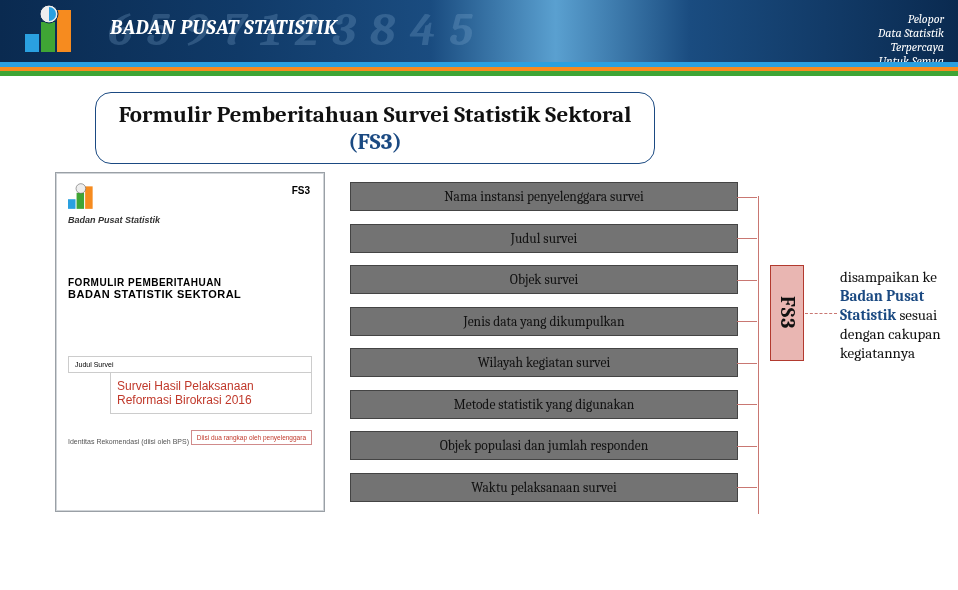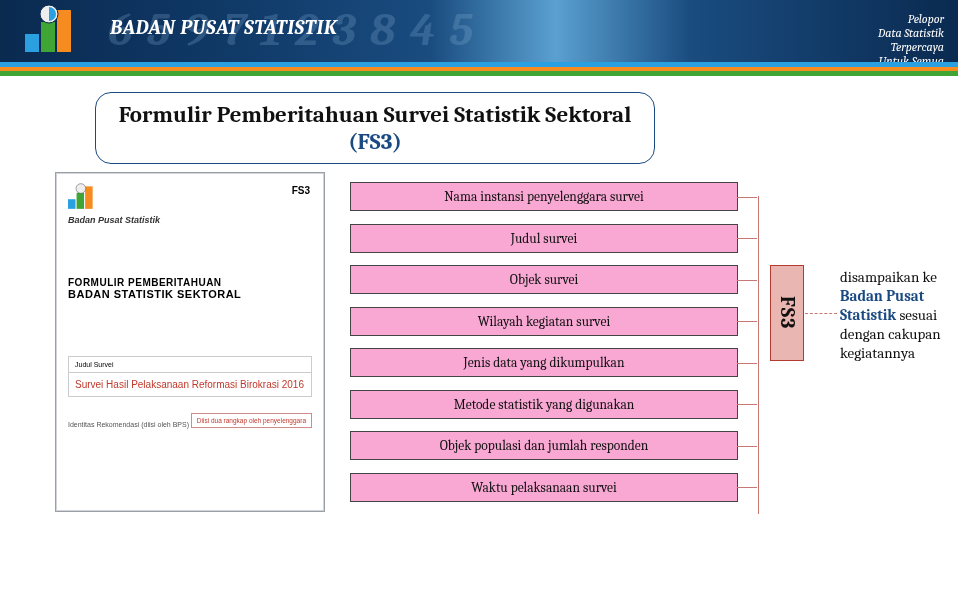--- a/index.html
+++ b/index.html
@@ -75,34 +75,34 @@
     box-shadow: 0 0 0 1px #d0d4d8 inset;
     padding: 10px 12px;
     font-family: Arial, sans-serif;
   }
   .preview .p-logo { width: 30px; height: 26px; }
   .preview .p-org { font-size: 9px; font-weight: 700; font-style: italic; color: #333; margin-top: 2px; }
   .preview .p-code { position: absolute; right: 14px; top: 12px; font-size: 10px; font-weight: 700; }
   .preview .p-title1 { margin-top: 52px; font-size: 10px; font-weight: 700; letter-spacing: 0.5px; }
   .preview .p-title2 { font-size: 11px; font-weight: 700; letter-spacing: 0.5px; }
   .preview .p-box-label { margin-top: 56px; border: 0.5px solid #ccc; padding: 4px 6px; font-size: 7px; }
-  .preview .p-box-value { border: 0.5px solid #ccc; border-top: none; padding: 6px; font-size: 10px; color: #c0392b; }
+  .preview .p-box-value { border: 0.5px solid #ccc; border-top: none; padding: 6px; font-size: 12px; color: #c0392b; margin-left: 42px; }
   .preview .p-foot { display: flex; justify-content: space-between; align-items: flex-end; margin-top: 16px; }
   .preview .p-foot-left { font-size: 7px; color: #555; }
   .preview .p-foot-right { border: 0.5px solid #d08b8b; color: #c0392b; font-size: 6.5px; padding: 3px 5px; }
 
   
   .list {
     position: absolute;
     left: 350px; top: 106px;
     width: 388px;
     display: flex; flex-direction: column; gap: 12.5px;
   }
   .list .item {
-    background: #f9a8d4;
+    background: #737373;
     border: 1px solid #444;
     text-align: center;
     font-family: Cambria, Georgia, serif;
     font-size: 13.5px;
     color: #111;
     padding: 6px 4px;
     position: relative;
   }
   
   .tick {
@@ -206,22 +206,22 @@
     <div class="p-foot">
       <div class="p-foot-left">Identitas Rekomendasi (diisi oleh BPS)</div>
       <div class="p-foot-right">Diisi dua rangkap oleh penyelenggara</div>
     </div>
   </div>
 
   <div class="list">
     <div class="item"><span>Nama instansi penyelenggara survei</span><span class="tick"></span></div>
     <div class="item"><span>Judul survei</span><span class="tick"></span></div>
     <div class="item"><span>Objek survei</span><span class="tick"></span></div>
+    <div class="item"><span>Jenis data yang dikumpulkan</span><span class="tick"></span></div>
     <div class="item"><span>Wilayah kegiatan survei</span><span class="tick"></span></div>
-    <div class="item"><span>Jenis data yang dikumpulkan</span><span class="tick"></span></div>
     <div class="item"><span>Metode statistik yang digunakan</span><span class="tick"></span></div>
     <div class="item"><span>Objek populasi dan jumlah responden</span><span class="tick"></span></div>
     <div class="item"><span>Waktu pelaksanaan survei</span><span class="tick"></span></div>
   </div>
   <div class="spine"></div>
 
   <div class="fs3-tab">
     <span>FS3</span>
   </div>
   <div class="dash"></div>

